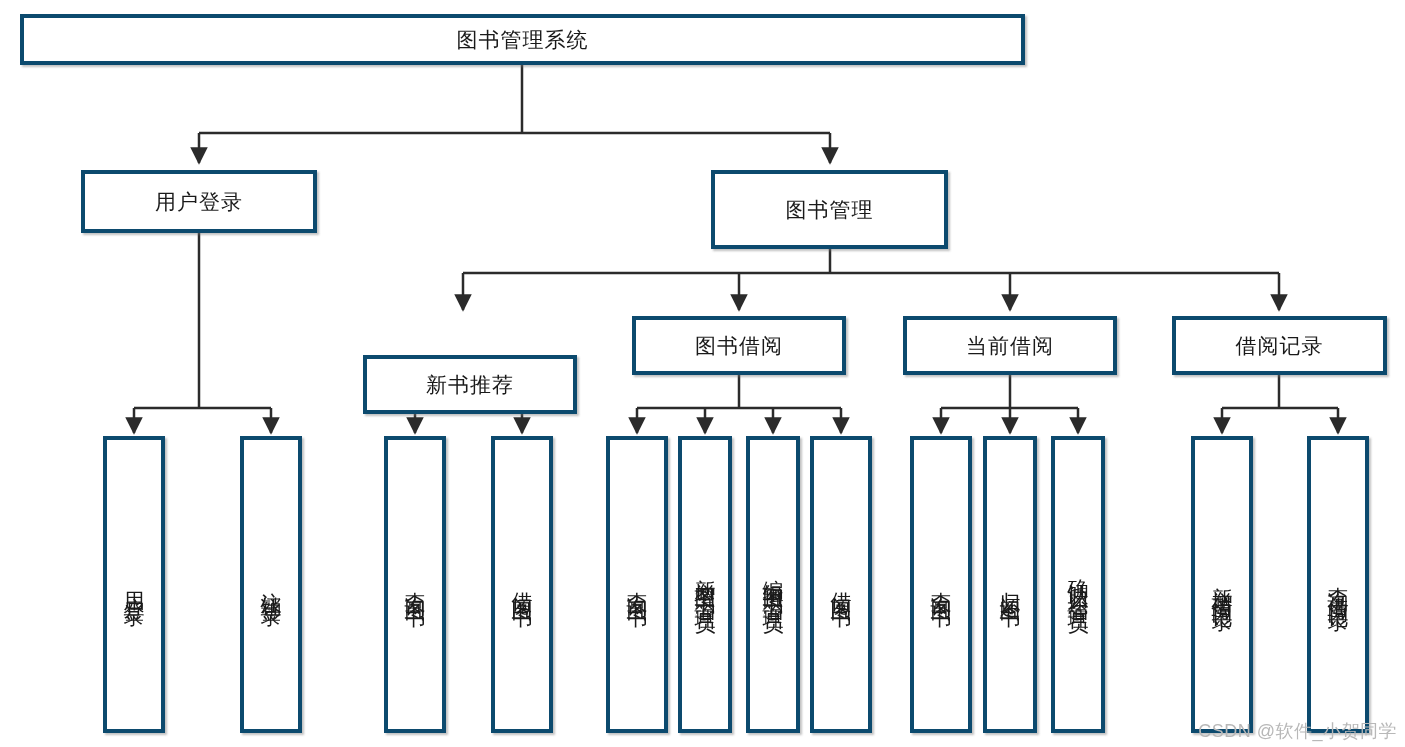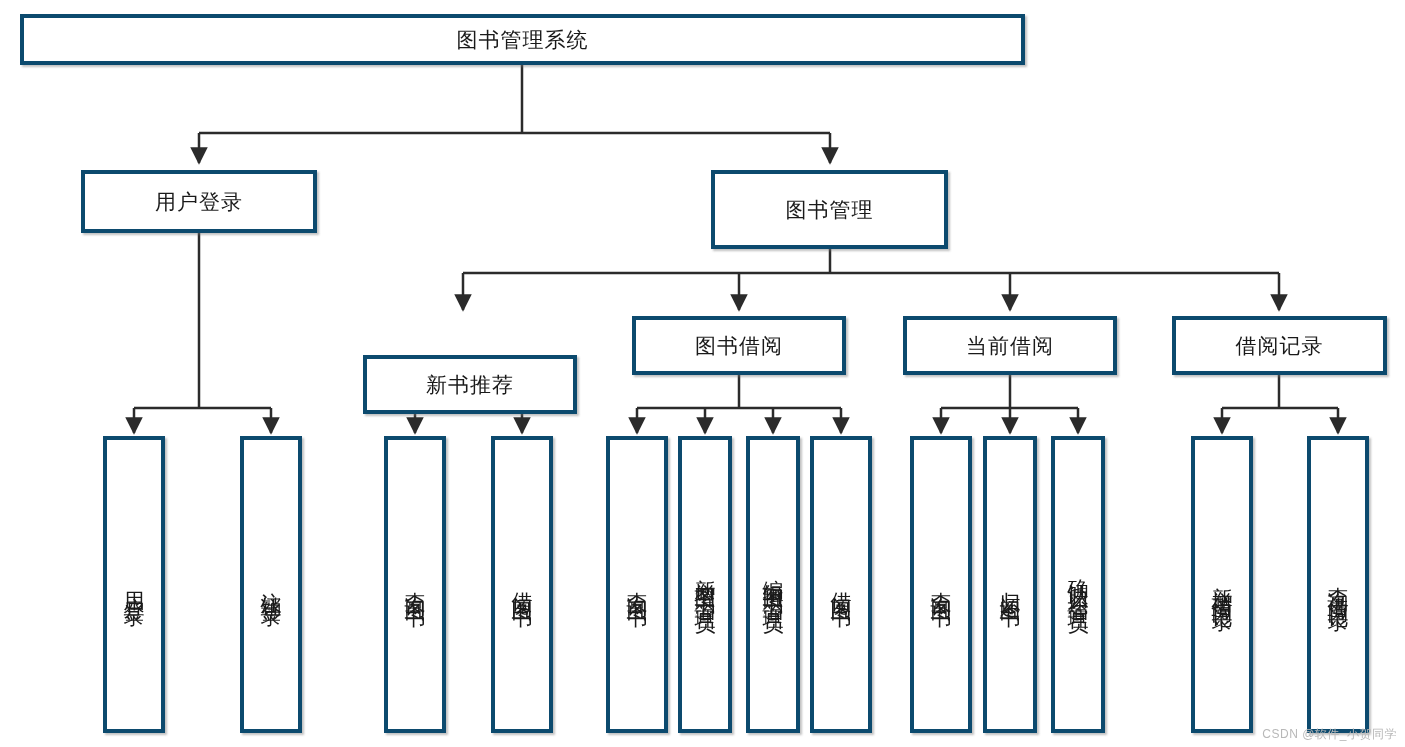--- a/index.html
+++ b/index.html
@@ -57,21 +57,21 @@
   .node.leaf .vtext {
     writing-mode: vertical-rl;
     text-orientation: upright;
     display: block;
     max-height: 280px;
   }
   .watermark {
     position: absolute;
     right: 8px;
     bottom: 4px;
-    font-size: 12px;
+    font-size: 18px;
     color: #b8b8b8;
     letter-spacing: 0.5px;
     white-space: nowrap;
     font-family: "Liberation Sans", "DejaVu Sans", sans-serif;
   }
 </style>
 </head>
 <body>
 
 <div id="canvas">

